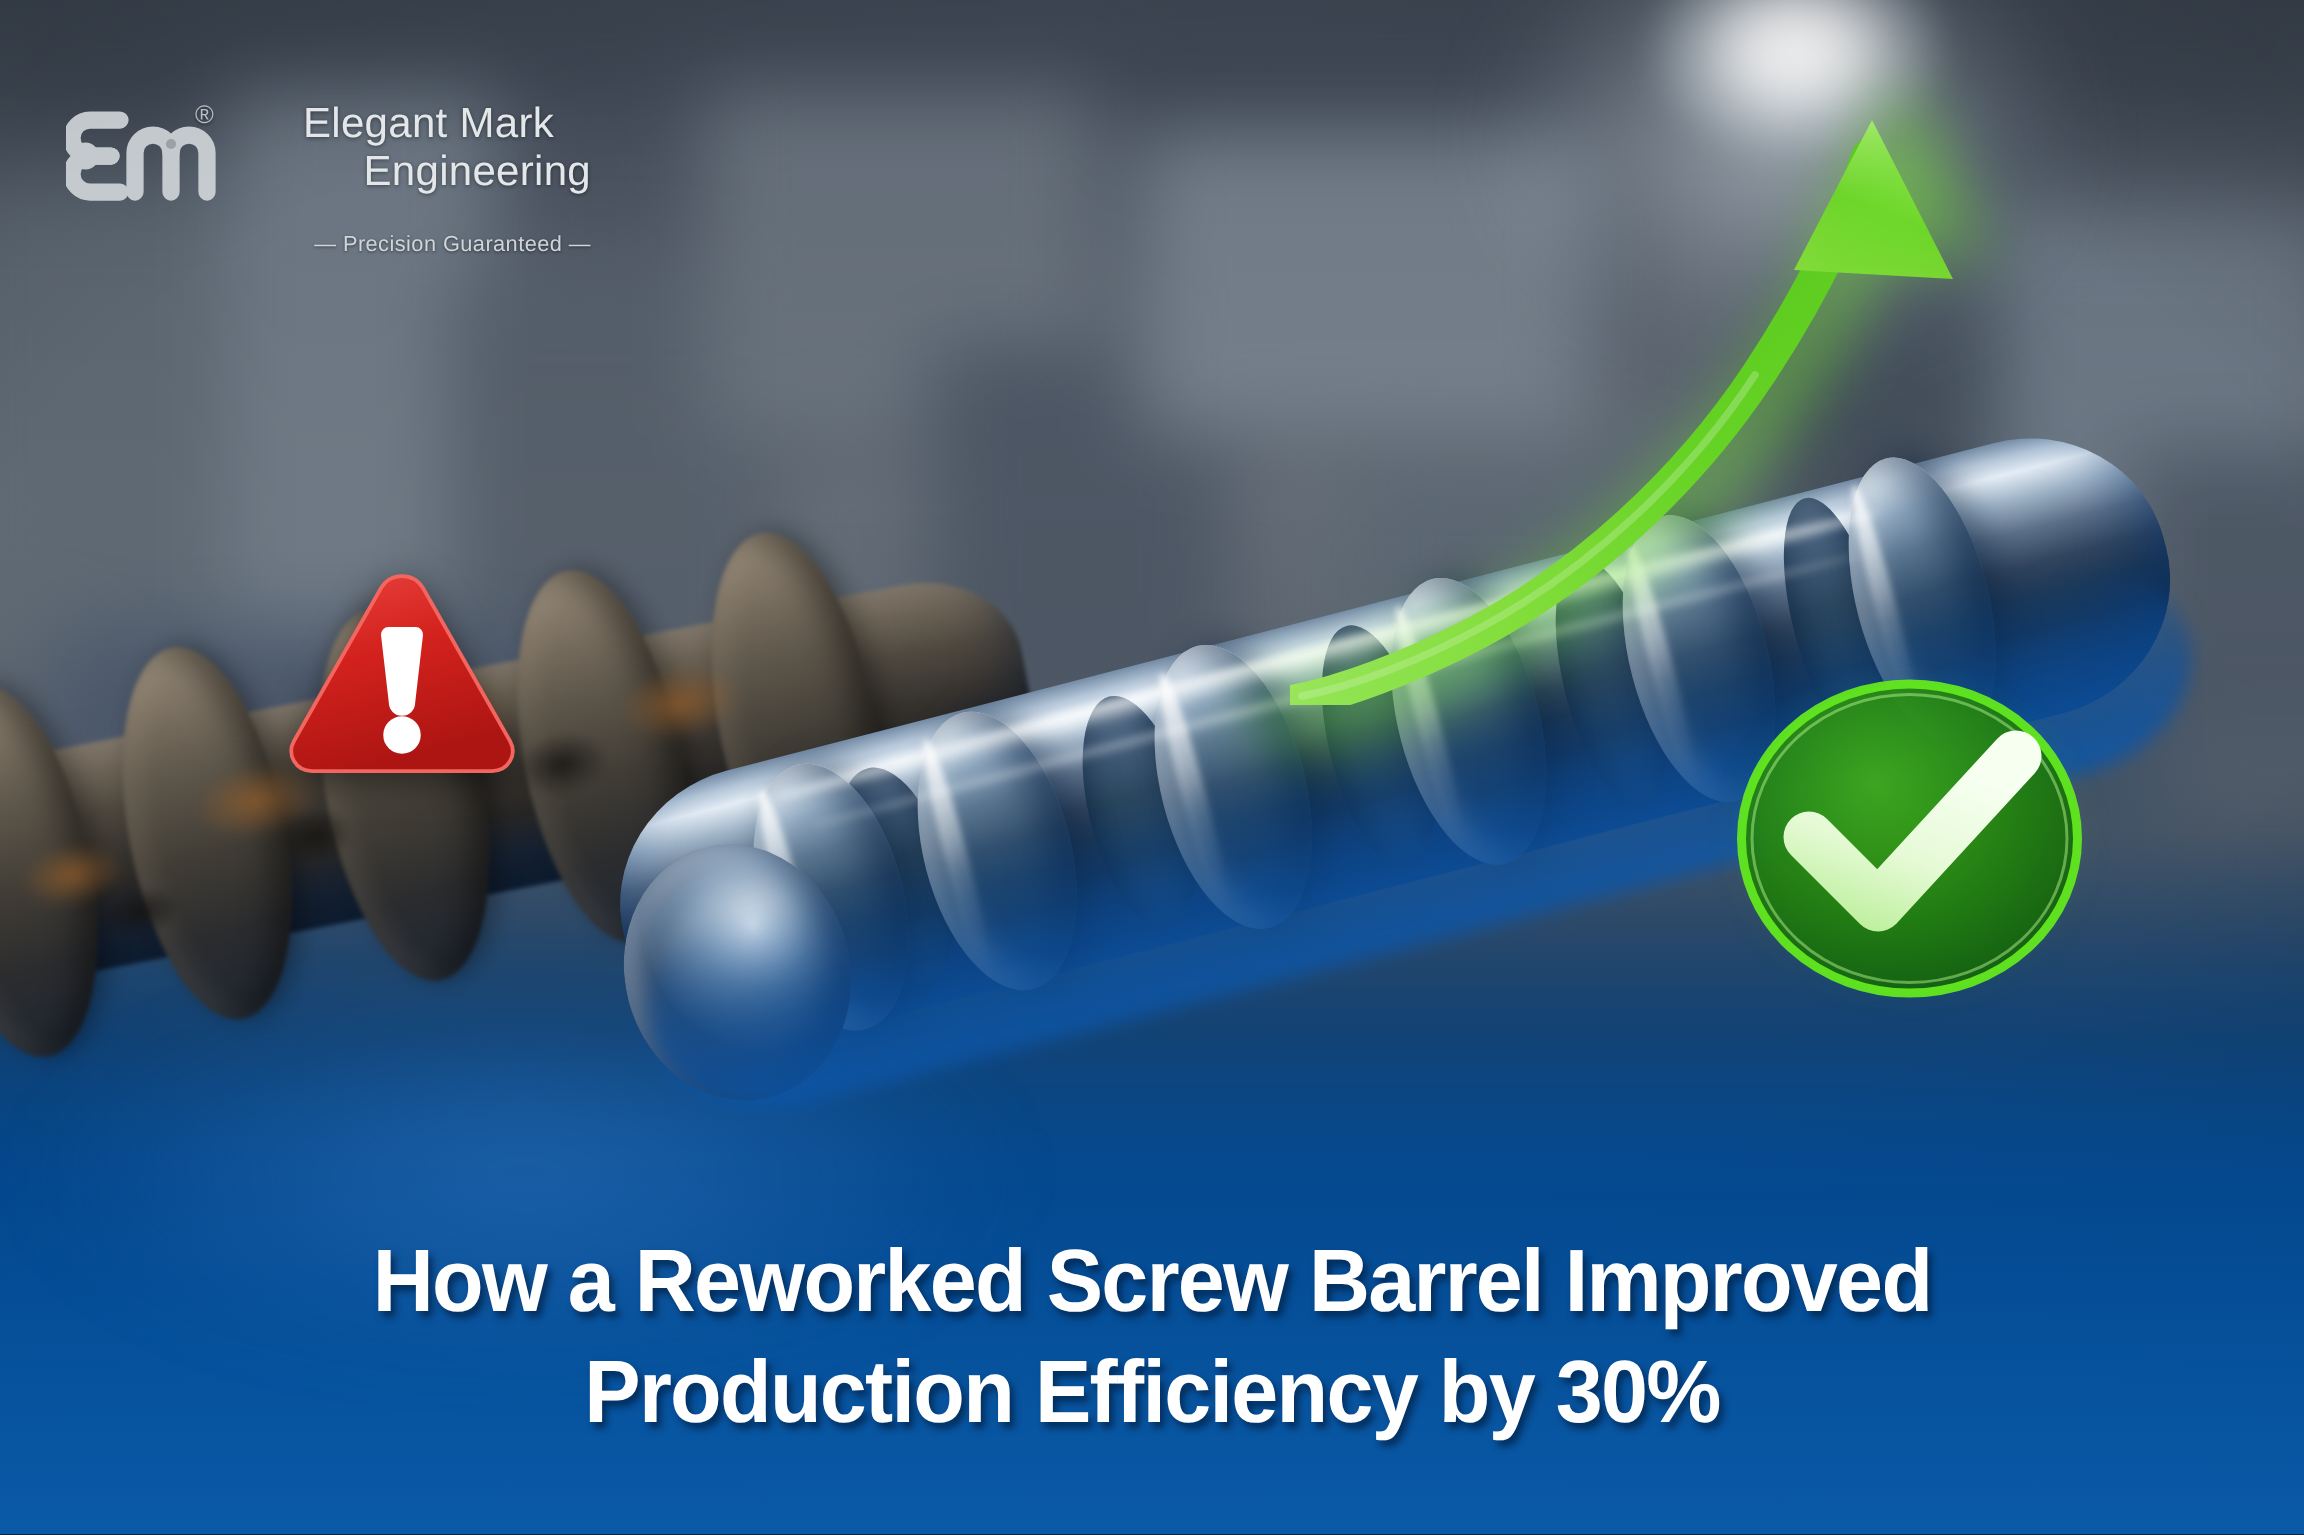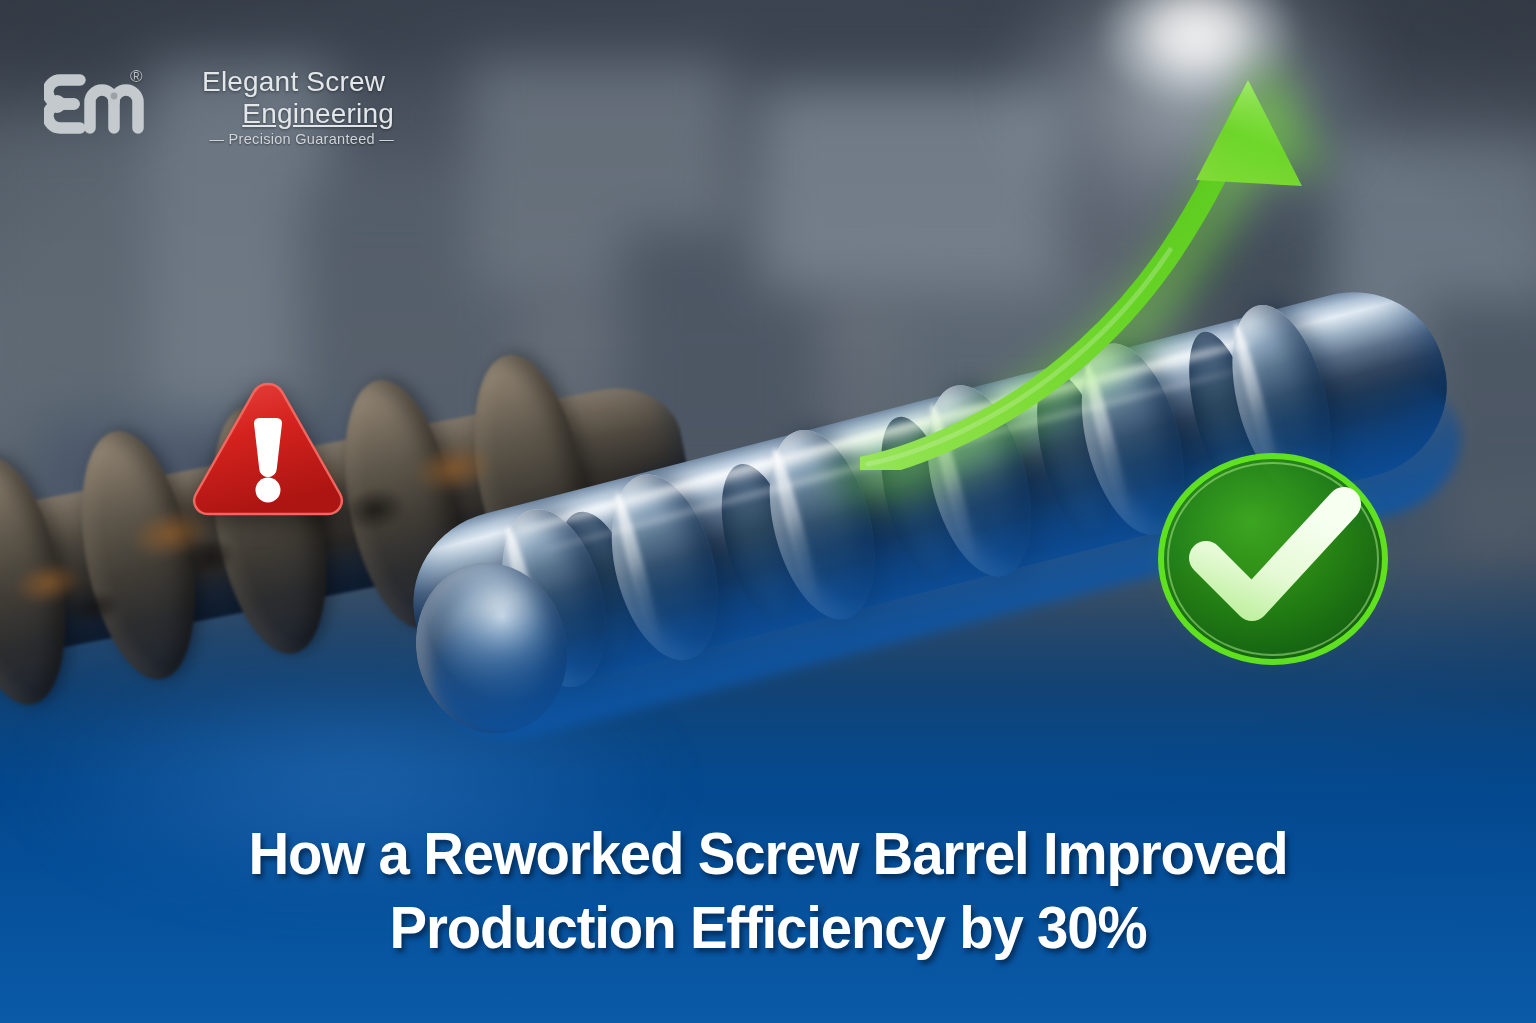--- a/index.html
+++ b/index.html
@@ -189,24 +189,23 @@
   .logo-text{position:absolute;left:112px;top:0;width:238px;text-align:right;}
   .logo-l1{
     font-size:28px;letter-spacing:.2px;color:#e3e7ea;line-height:1.16;
     text-align:left;margin-left:46px;
     text-shadow:0 1px 3px rgba(0,0,0,.45);
   }
   .logo-l2{
     font-size:28px;letter-spacing:.2px;color:#e3e7ea;line-height:1.16;
     text-align:right;
     text-shadow:0 1px 3px rgba(0,0,0,.45);
-    text-decoration:underline;
   }
   .logo-tag{
-    margin-top:0;font-size:14.5px;color:#cfd5da;text-align:right;
+    margin-top:24px;font-size:14.5px;color:#cfd5da;text-align:right;
     letter-spacing:.3px;
     text-shadow:0 1px 2px rgba(0,0,0,.5);
   }
 
   
   .pct{
     position:absolute;left:955px;top:190px;
     font-size:80px;font-weight:bold;color:#ffffff;
     letter-spacing:-1px;line-height:1;
     text-shadow:3px 5px 7px rgba(10,30,45,.55), 0 0 26px rgba(255,255,255,.18);
@@ -380,21 +379,21 @@
           <path d="M30,34 H16 A12,12 0 0 0 16,58 H36"></path>
           <circle cx="13" cy="34" r="5.5" stroke-width="7"></circle>
           <path d="M46,58 V32 A12,12 0 0 1 70,32 V58"></path>
           <path d="M70,32 A12,12 0 0 1 94,32 V58"></path>
         </g>
         <circle cx="70" cy="26" r="3.4" fill="#9aa1a7"></circle>
       </svg>
     </div>
     <span class="logo-reg">®</span>
     <div class="logo-text">
-      <div class="logo-l1">Elegant Screw</div>
+      <div class="logo-l1">Elegant Mark</div>
       <div class="logo-l2">Engineering</div>
       <div class="logo-tag">— Precision Guaranteed —</div>
     </div>
   </div>
 
   <div class="headline">
     <div>How a Reworked Screw Barrel Improved</div>
     <div>Production Efficiency by 30%</div>
   </div>
 

